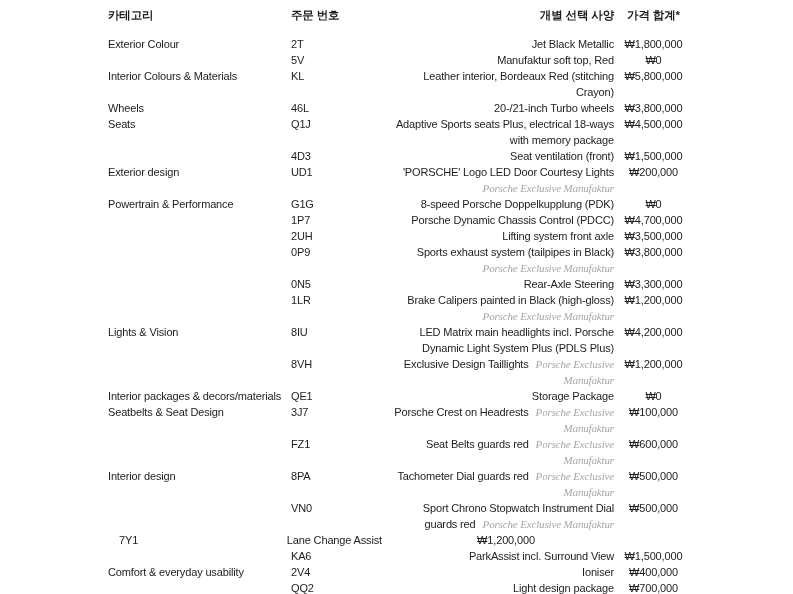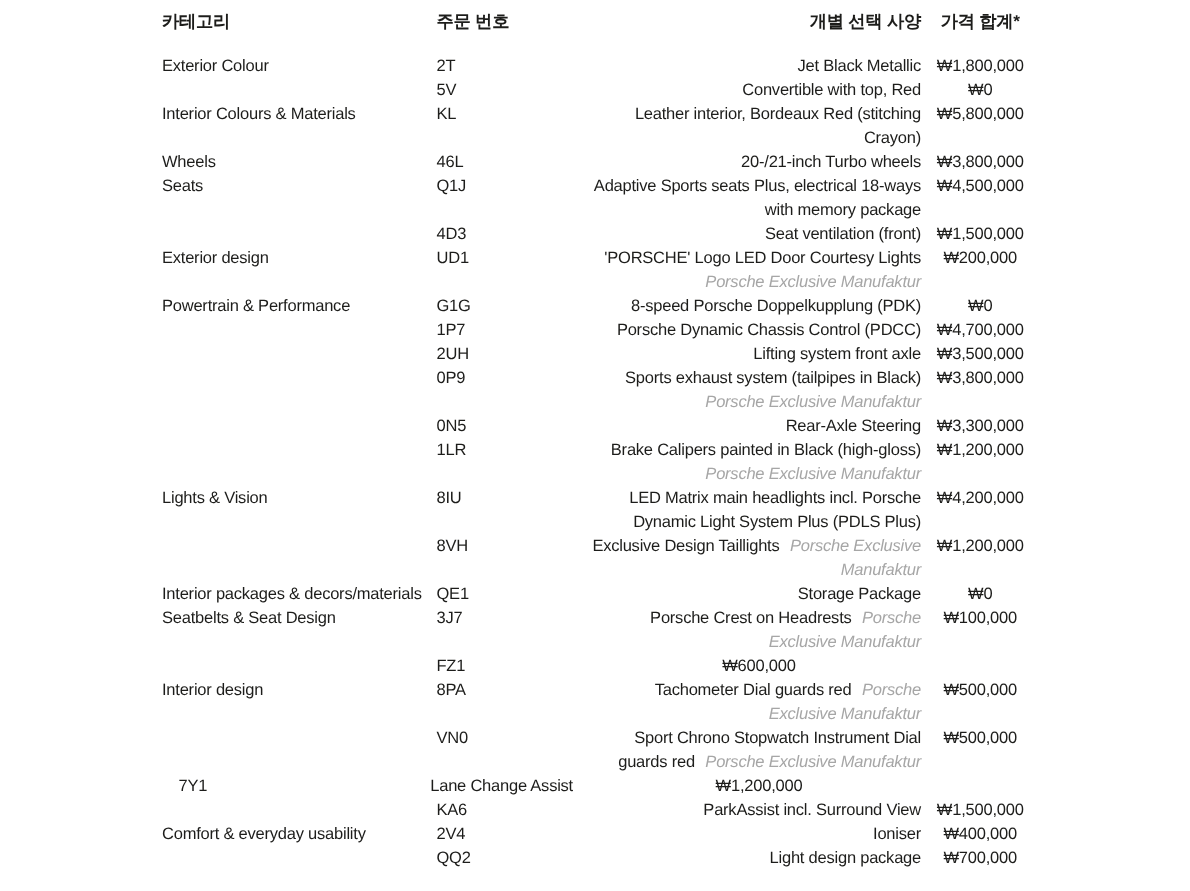--- a/index.html
+++ b/index.html
@@ -28,20 +28,21 @@
     font-size: 11.5px;
   }
   .cell { overflow: visible; }
   .category-cell { white-space: nowrap; }
   .code-cell { white-space: nowrap; margin-left: 11px; }
   .option-cell { padding-right: 8px; text-align: right; }
   .price-cell { text-align: center; white-space: nowrap; }
   .manufaktur {
     font-style: italic;
     color: #a6a6a6;
+    font-family: Liberation Serif, serif;
   }
   .manufaktur.block { display: block; }
   .manufaktur.inline { margin-left: 7px; }
 </style>
 </head>
 <body>
 
 <div class="sheet">
 
   <div class="row header-row">
@@ -55,21 +56,21 @@
   <div class="row">
     <div class="cell category-cell">Exterior Colour</div>
     <div class="cell code-cell">2T</div>
     <div class="cell option-cell"><span>Jet Black Metallic</span></div>
     <div class="cell price-cell">₩1,800,000</div>
   </div>
 
   <div class="row">
     <div class="cell category-cell"></div>
     <div class="cell code-cell">5V</div>
-    <div class="cell option-cell"><span>Convertible with top, Red</span></div>
+    <div class="cell option-cell"><span>Manufaktur soft top, Red</span></div>
     <div class="cell price-cell">₩0</div>
   </div>
 
   <div class="row">
     <div class="cell category-cell">Interior Colours &amp; Materials</div>
     <div class="cell code-cell">KL</div>
     <div class="cell option-cell"><span>Leather interior, Bordeaux Red (stitching Crayon)</span></div>
     <div class="cell price-cell">₩5,800,000</div>
   </div>
 
@@ -167,20 +168,21 @@
   <div class="row">
     <div class="cell category-cell">Seatbelts &amp; Seat Design</div>
     <div class="cell code-cell">3J7</div>
     <div class="cell option-cell"><span>Porsche Crest on Headrests</span><em class="manufaktur inline">Porsche Exclusive Manufaktur</em></div>
     <div class="cell price-cell">₩100,000</div>
   </div>
 
   <div class="row">
     <div class="cell category-cell"></div>
     <div class="cell code-cell">FZ1</div>
+    <div class="cell option-cell"><span>Seat Belts guards red</span><em class="manufaktur inline">Porsche Exclusive Manufaktur</em></div>
     <div class="cell price-cell">₩600,000</div>
   </div>
 
   <div class="row">
     <div class="cell category-cell">Interior design</div>
     <div class="cell code-cell">8PA</div>
     <div class="cell option-cell"><span>Tachometer Dial guards red</span><em class="manufaktur inline">Porsche Exclusive Manufaktur</em></div>
     <div class="cell price-cell">₩500,000</div>
   </div>
 

